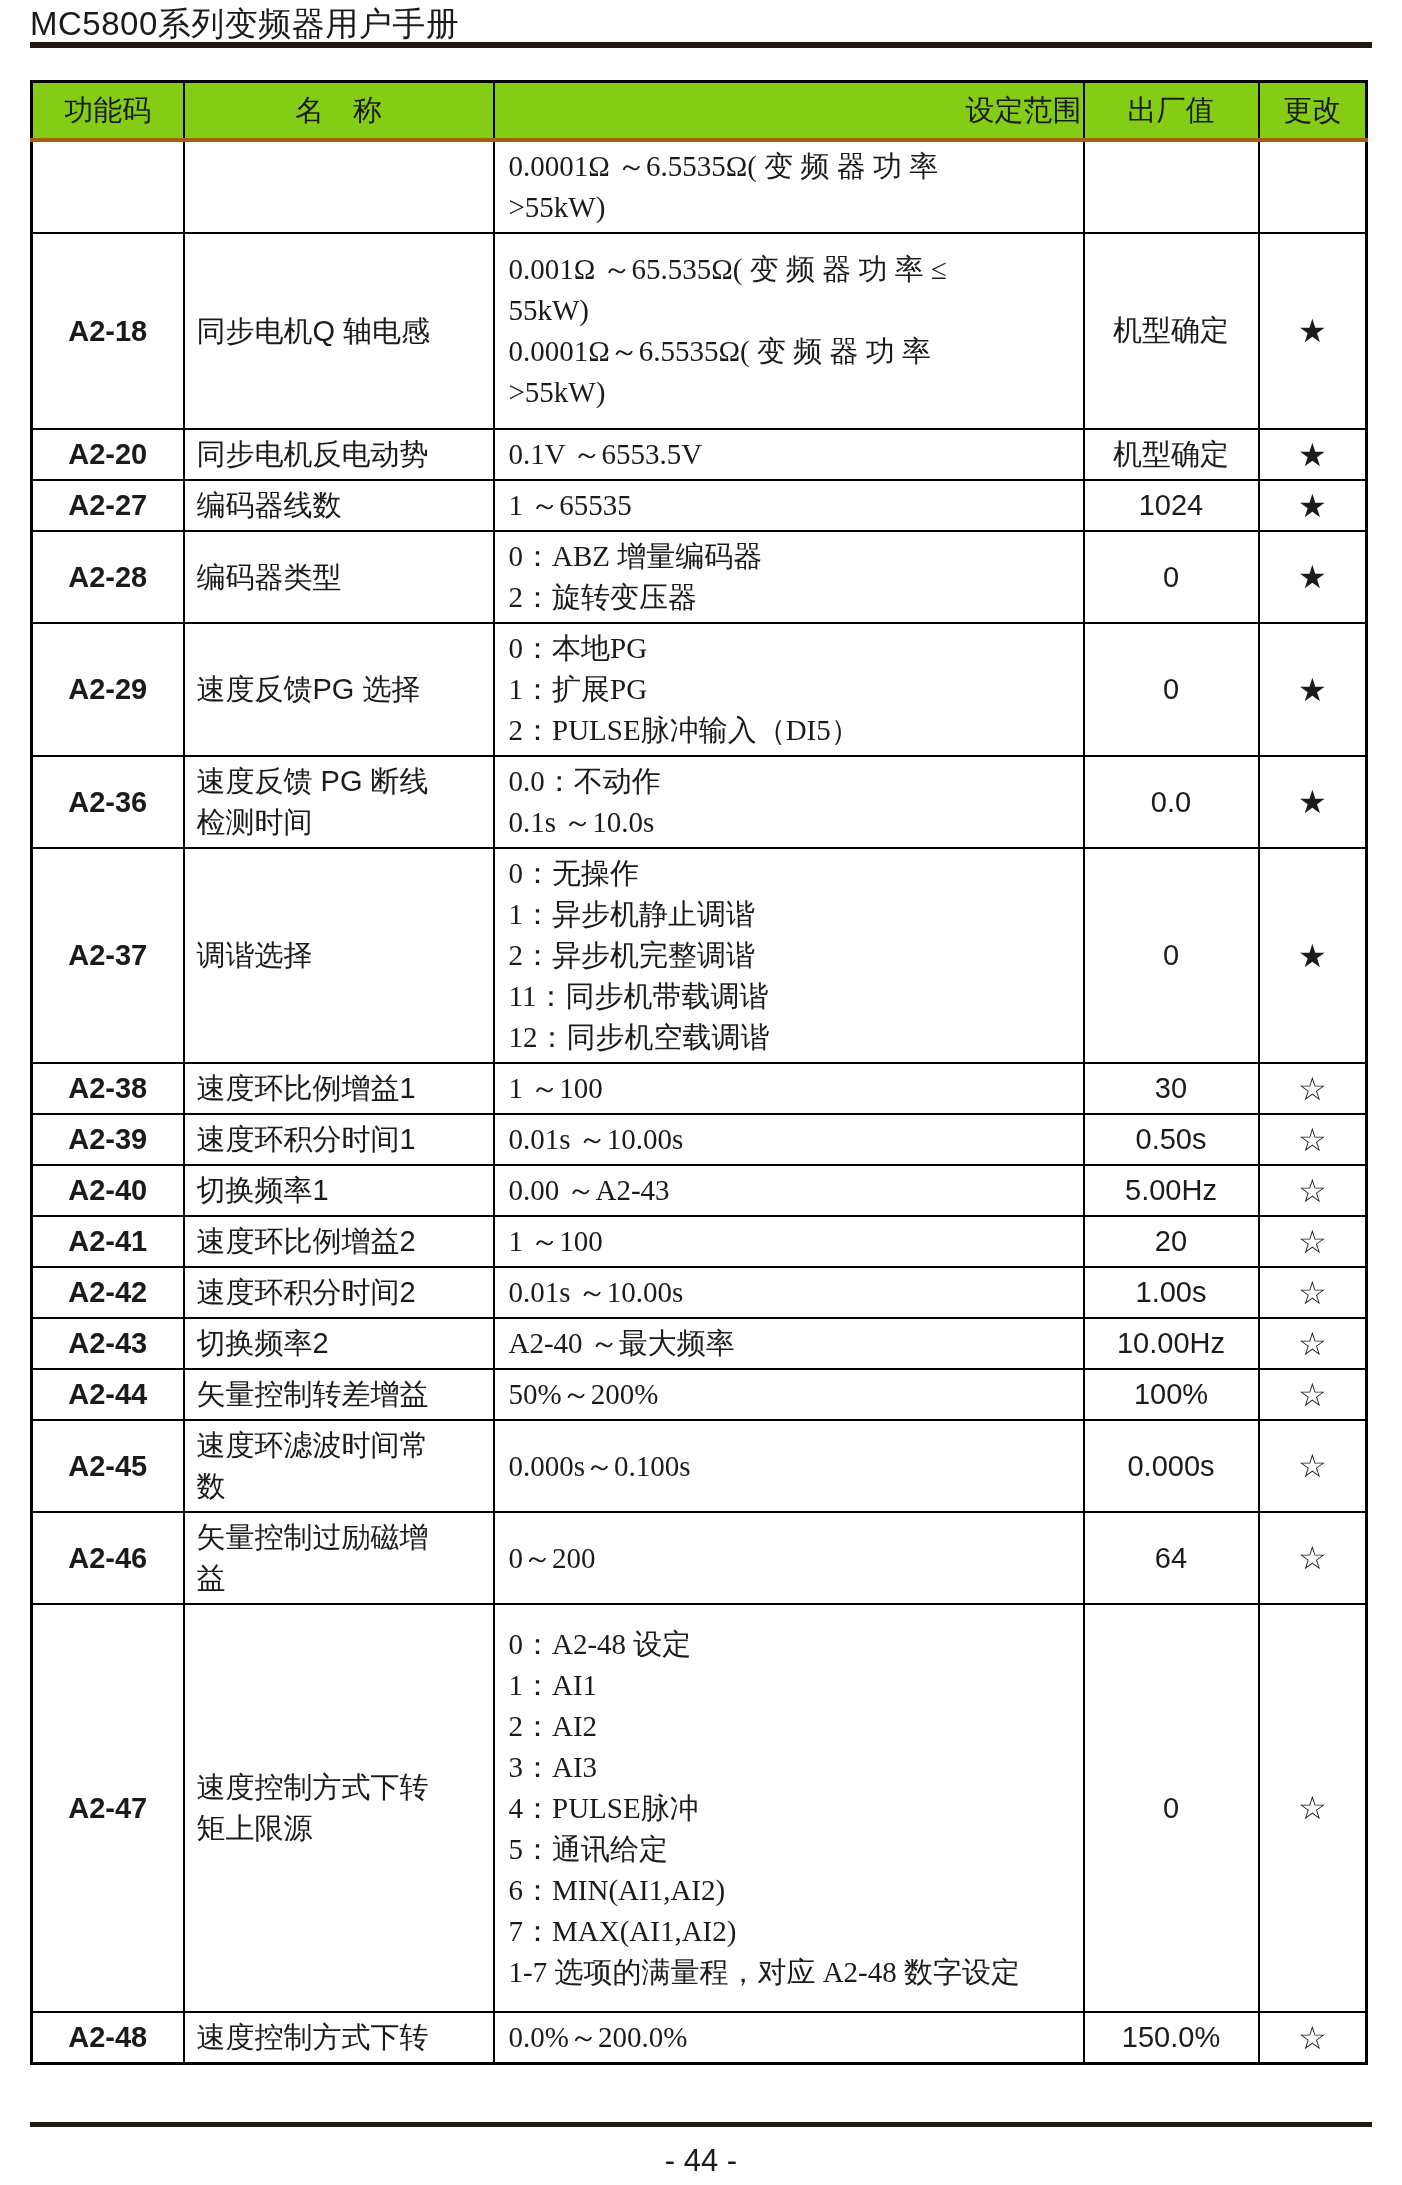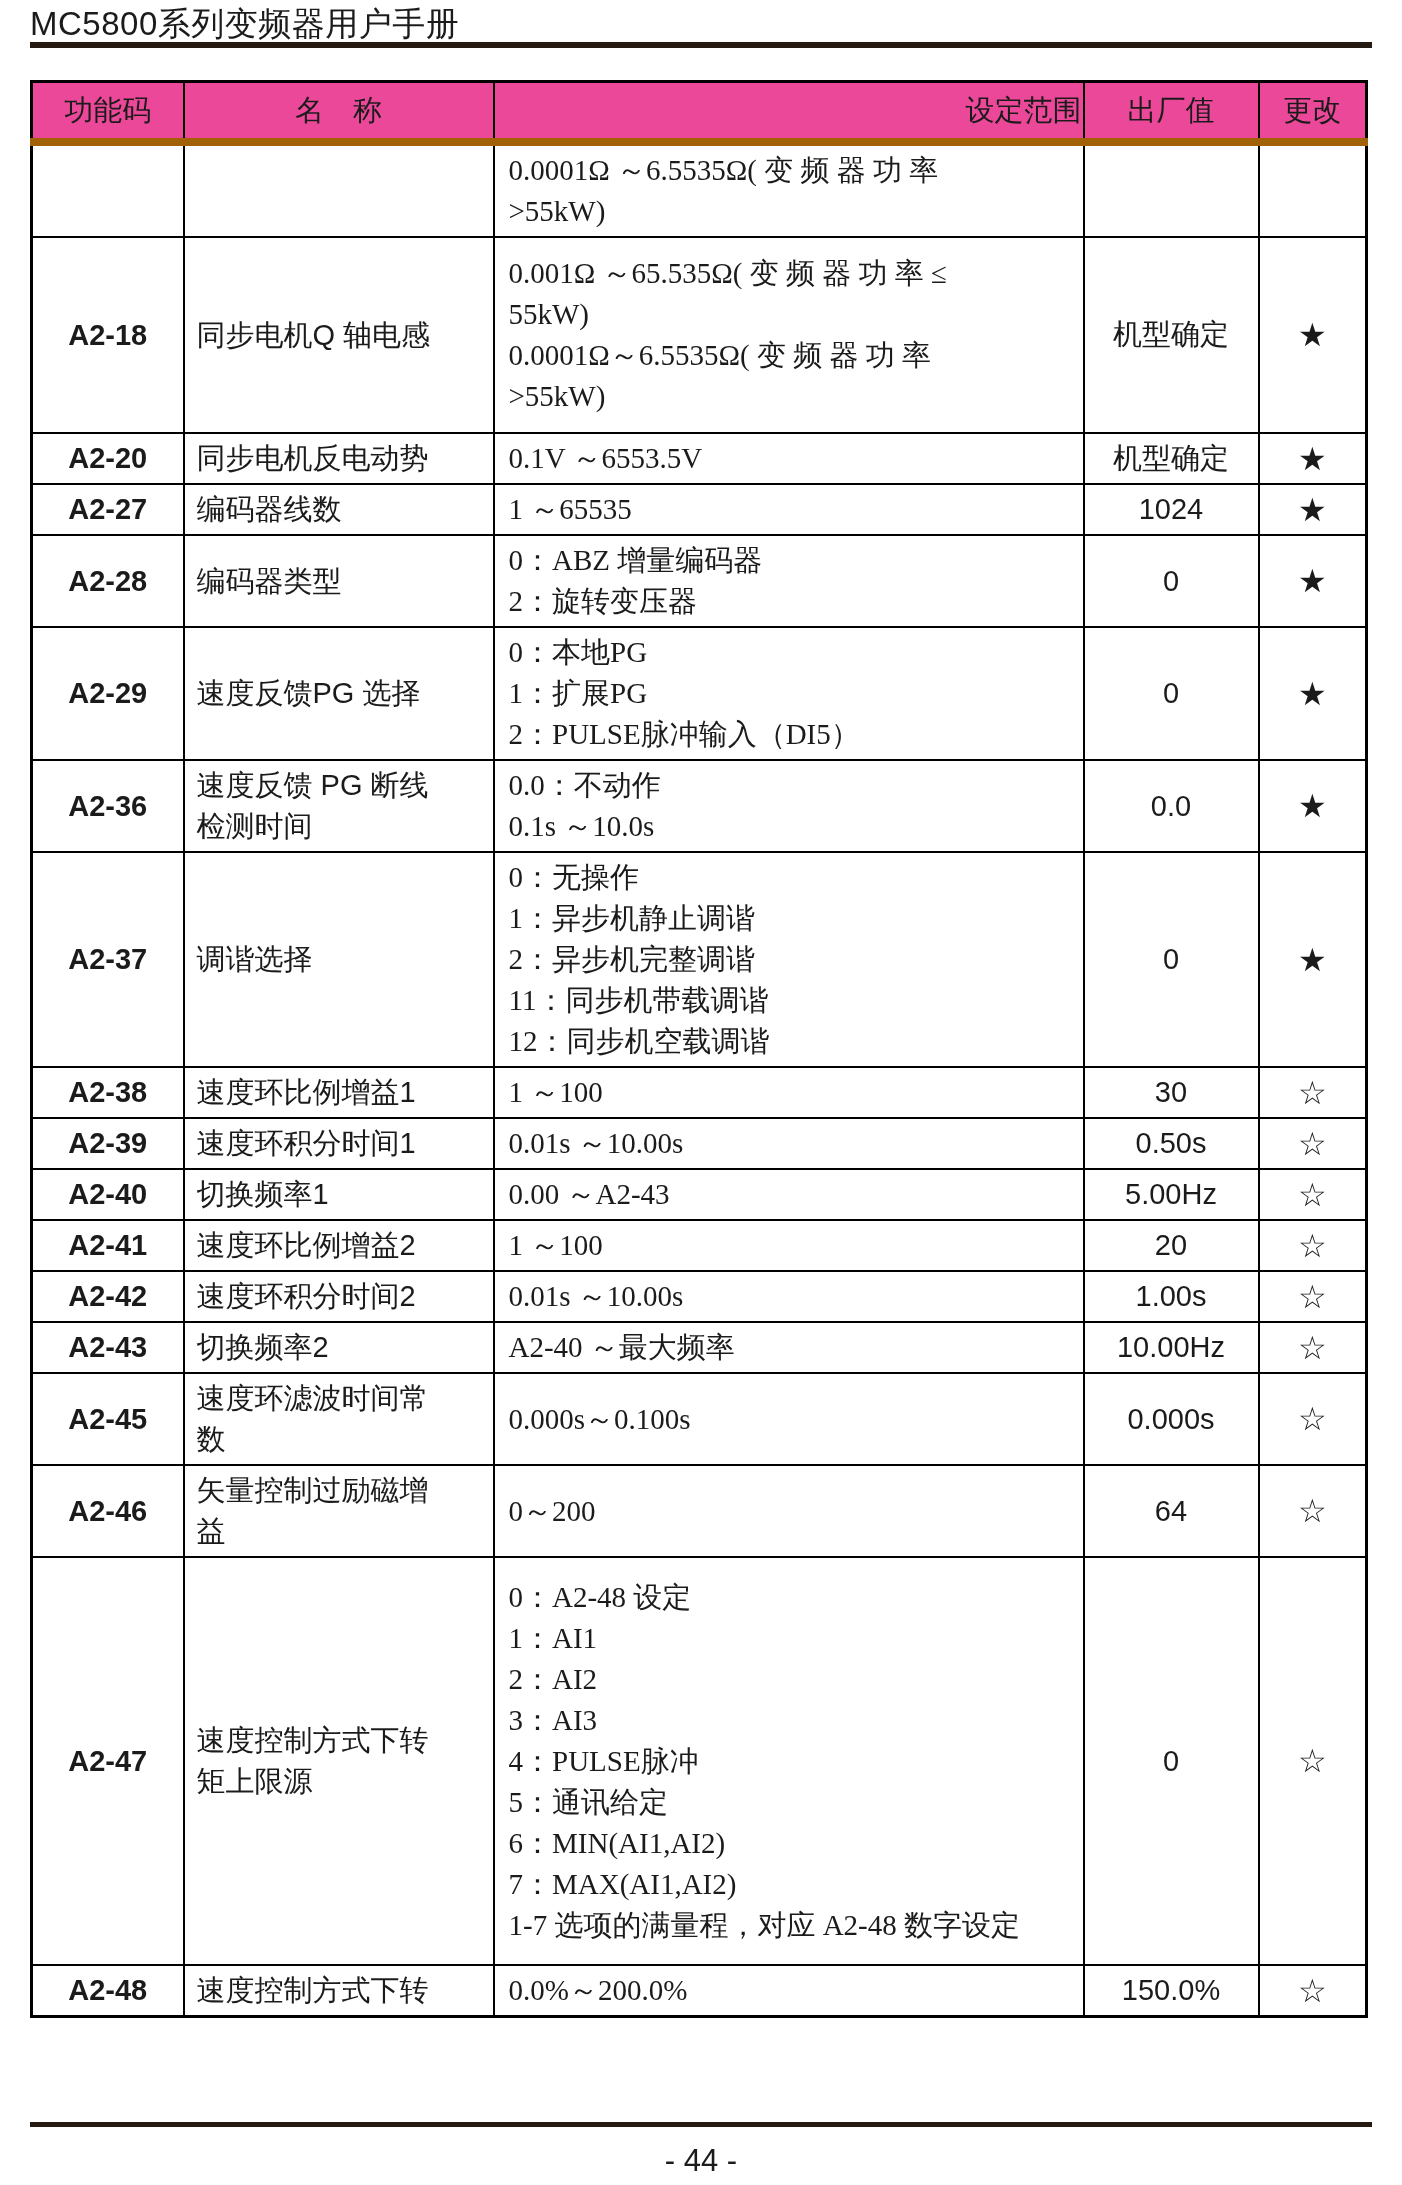--- a/index.html
+++ b/index.html
@@ -26,24 +26,24 @@
     border-collapse: collapse; table-layout: fixed;
     border: 3px solid #000;
   }
   .param-table th, .param-table td {
     border: 2px solid #000;
     font-size: 29px; font-weight: 400;
     vertical-align: middle;
     overflow: hidden;
   }
   .param-table thead th {
-    background: #ec4899;
+    background: #84cc16;
     height: 53px;
     text-align: center;
-    border-bottom: 8px solid #a16207;
+    border-bottom: 4px solid #a16207;
   }
   .param-table thead th.range-h { text-align: right; padding-left: 14px; }
   td.code    { text-align: center; font-weight: bold; }
   td.name    { text-align: left; padding: 4px 12px; white-space: pre-line; line-height: 41px; }
   td.range   { text-align: left; padding: 4px 14px; white-space: pre-line; line-height: 41px; font-family: Liberation Serif, serif; }
   td.default { text-align: center; }
   td.change  { text-align: center; font-size: 32px; }
   .footer-rule {
     position: absolute; left: 30px; top: 2122px;
     width: 1342px; height: 5px; background: #241a12;
@@ -181,20 +181,27 @@
       <td class="default">1.00s</td>
       <td class="change">☆</td>
     </tr>
     <tr style="height:42px">
       <td class="code">A2-43</td>
       <td class="name">切换频率2</td>
       <td class="range">A2-40  ～最大频率</td>
       <td class="default">10.00Hz</td>
       <td class="change">☆</td>
     </tr>
+    <tr style="height:44px">
+      <td class="code">A2-44</td>
+      <td class="name">矢量控制转差增益</td>
+      <td class="range">50%～200%</td>
+      <td class="default">100%</td>
+      <td class="change">☆</td>
+    </tr>
     <tr style="height:82px">
       <td class="code">A2-45</td>
       <td class="name">速度环滤波时间常
 数</td>
       <td class="range">0.000s～0.100s</td>
       <td class="default">0.000s</td>
       <td class="change">☆</td>
     </tr>
     <tr style="height:82px">
       <td class="code">A2-46</td>

